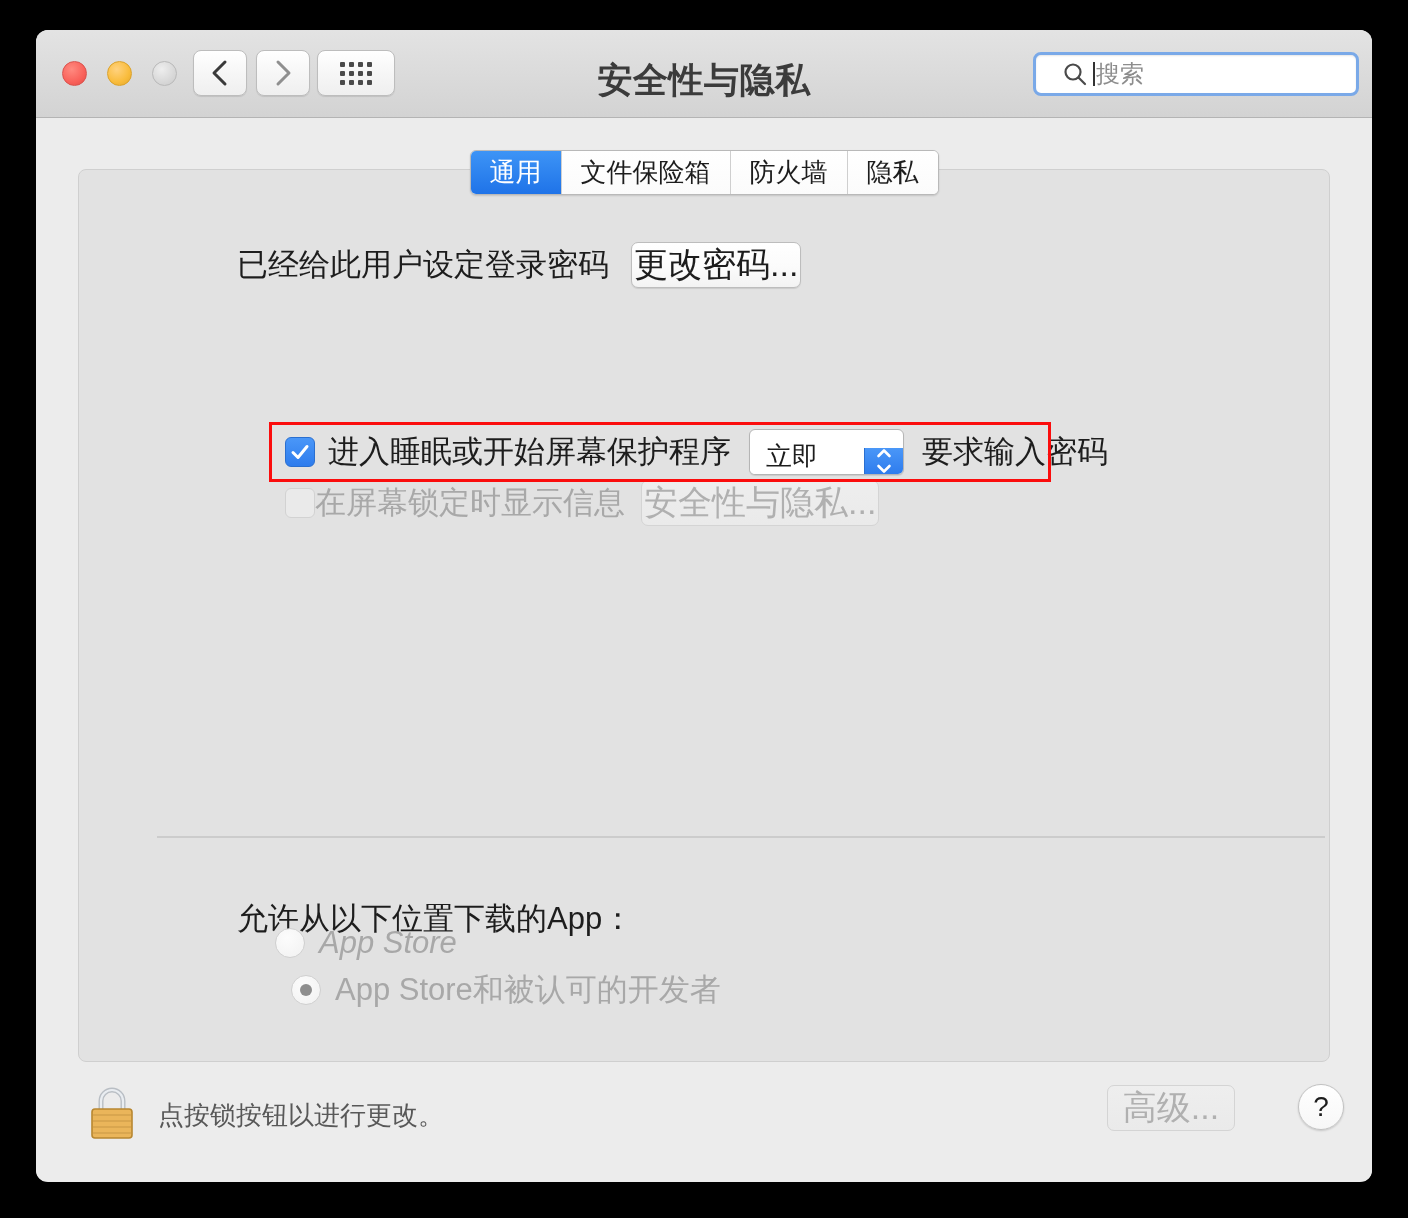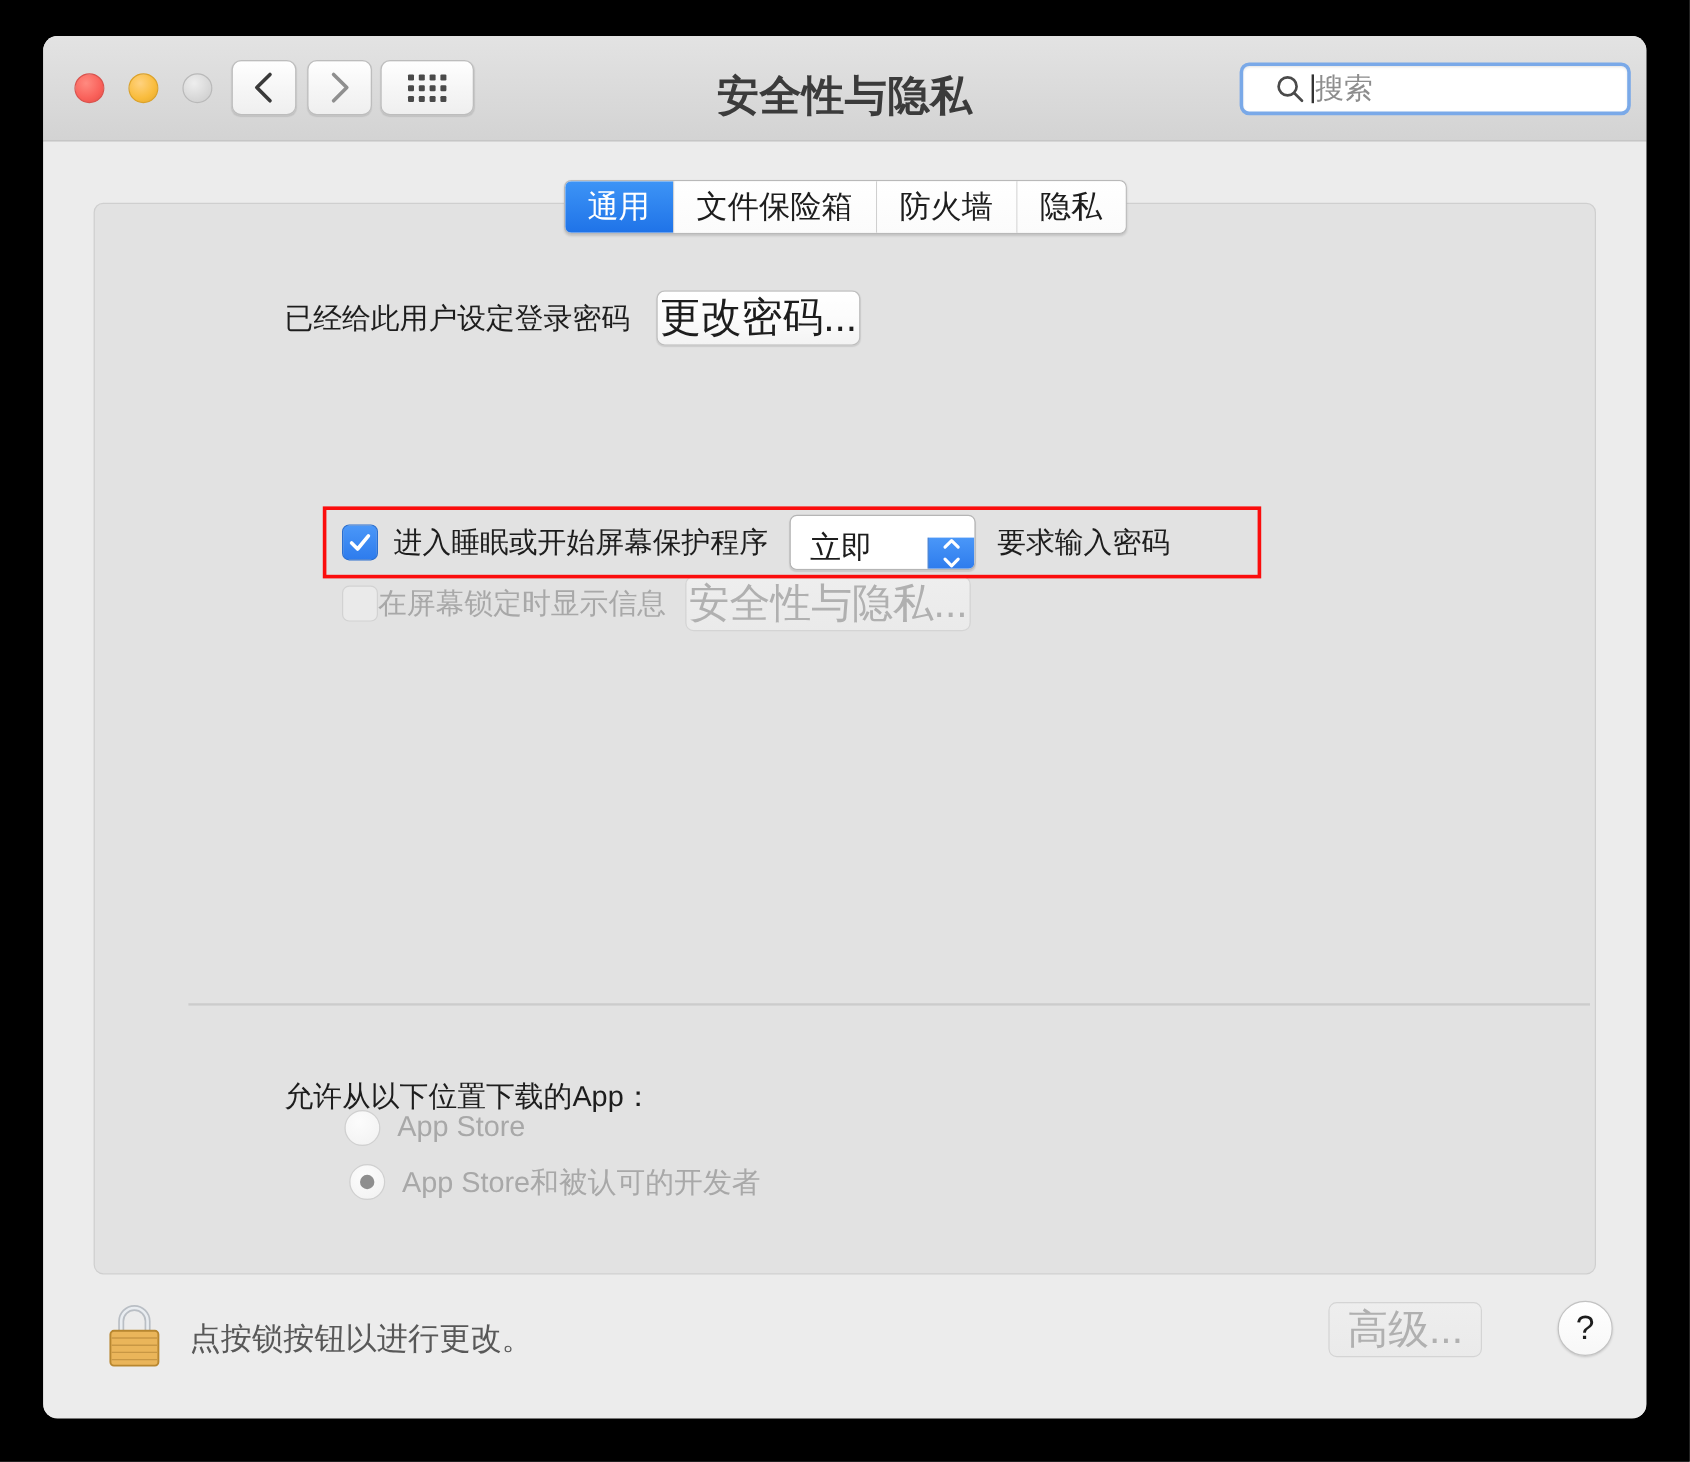--- a/index.html
+++ b/index.html
@@ -185,21 +185,21 @@
     height: 893px;
     background: #e2e2e2;
     border: 1px solid #cfcfcf;
     border-radius: 8px;
     box-sizing: border-box;
   }
 
   .row { position: absolute; display: flex; align-items: center; }
 
   .label-text {
-    font-size: 24px;
+    font-size: 31px;
     color: #1d1d1d;
     white-space: nowrap;
   }
   .label-text.dim { color: #a8a8a8; }
 
   .btn {
     height: 46px;
     border-radius: 7px;
     border: 1px solid #bdbdbd;
     background: linear-gradient(to bottom, #ffffff 0%, #fbfbfb 55%, #f3f3f3 100%);
@@ -466,21 +466,21 @@
         <span class="label-text dim" style="">在屏幕锁定时显示信息</span>
         <span class="btn disabled" style="margin-left:16px;">安全性与隐私...</span>
       </div>
 
       <div class="divider"></div>
 
       <div class="row" style="left:158px; top:728px;">
         <span class="label-text">允许从以下位置下载的App：</span>
       </div>
 
-      <div class="row" style="left:208px; top:755px;">
+      <div class="row" style="left:196px; top:755px;font-style:italic;">
         <span class="radio"></span>
         <span class="label-text dim" style="margin-left:14px;">App Store</span>
       </div>
 
       <div class="row" style="left:212px; top:799px;">
         <span class="radio">
           <span class="dot"></span>
         </span>
         <span class="label-text dim" style="margin-left:14px;">App Store和被认可的开发者</span>
       </div>

